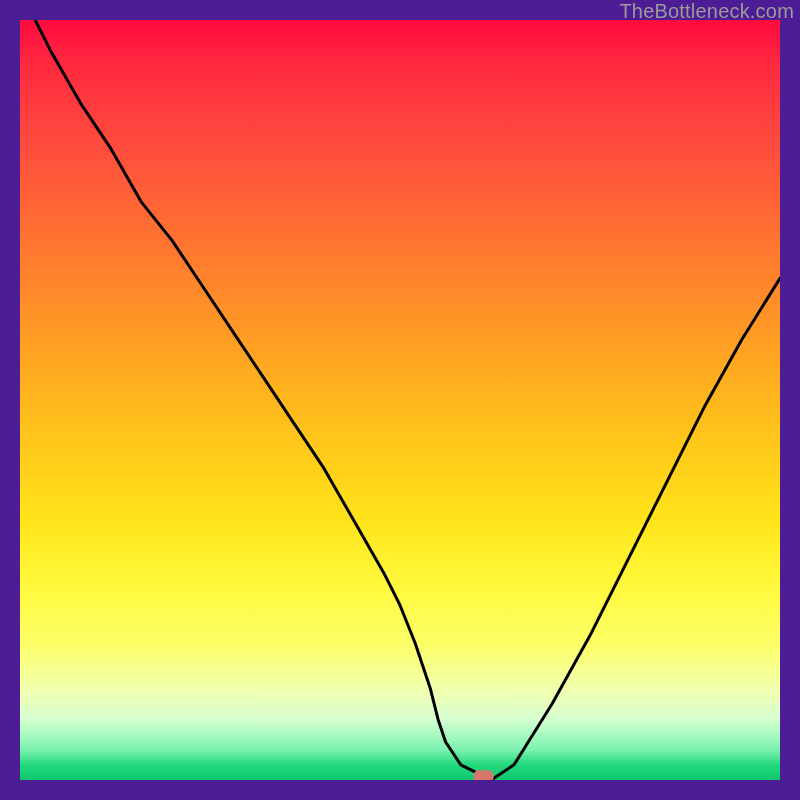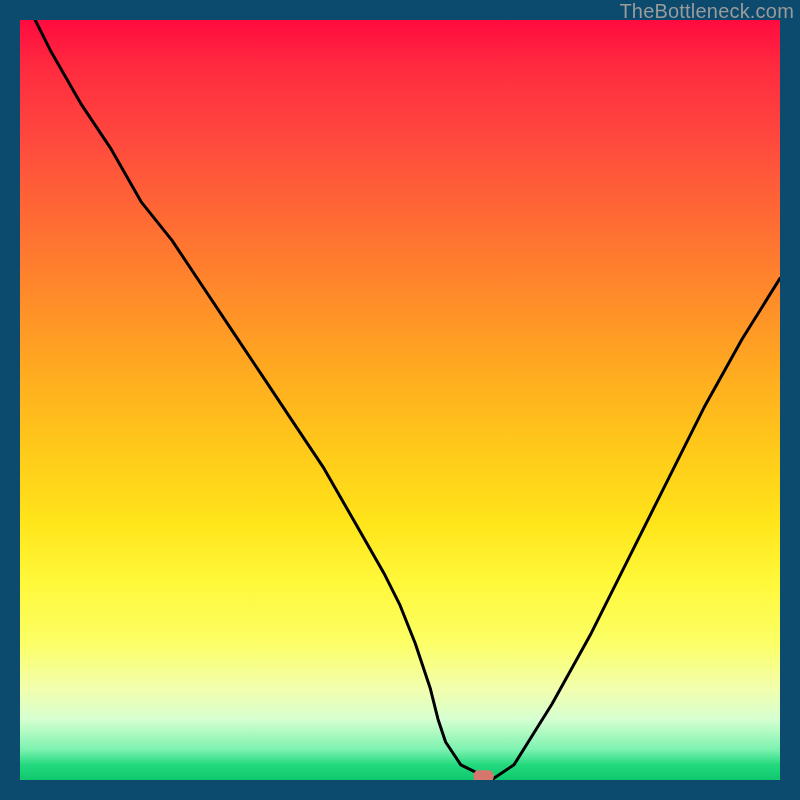--- a/index.html
+++ b/index.html
@@ -8,21 +8,21 @@
     width: 800px;
     height: 800px;
     background: #000;
     overflow: hidden;
     font-family: Arial, Helvetica, sans-serif;
   }
   .stage {
     position: relative;
     width: 800px;
     height: 800px;
-    background: #0c4a6e;
+    background: #4c1d95;
   }
   .plot {
     position: absolute;
     left: 20px;
     top: 20px;
     width: 760px;
     height: 760px;
     overflow: hidden;
   }
   .gradient {

